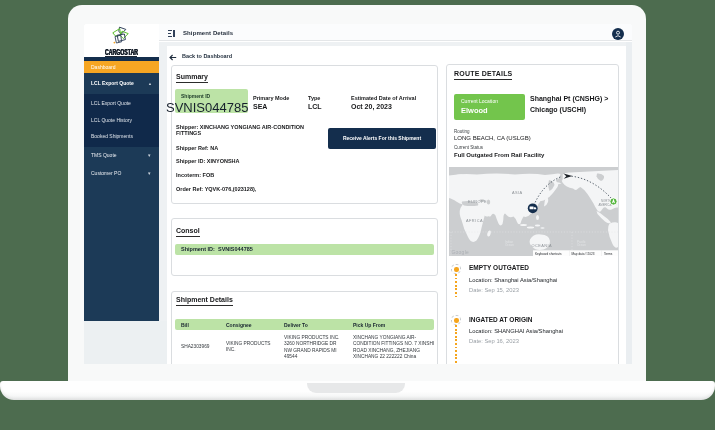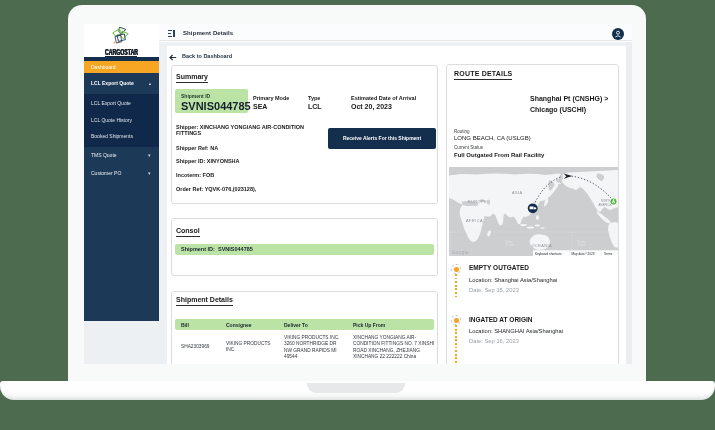--- a/index.html
+++ b/index.html
@@ -37,21 +37,21 @@
   .ctitle { font-size:7px; font-weight:bold; color:#17181a; border-bottom:1.2px solid #2b2b2b; padding-bottom:2.2px; }
 
   
   #back { left:98px; top:29px; font-size:5.5px; font-weight:bold; color:#23303f; }
 
   
   #card-sum { left:87px; top:41px; width:267px; height:139px; }
   #sum-title { left:92px; top:48.5px; }
   #sum-green { left:91px; top:65px; width:73px; height:24px; background:#bce3a6; border-radius:2px; }
   #sum-green-label { left:97px; top:69px; font-size:5px; font-weight:bold; color:#1d3a29; }
-  #sum-green-id { left:97px; top:76px; font-size:11px; font-weight:bold; color:#16202c; }
+  #sum-green-id { left:82px; top:76px; font-size:13px; font-weight:normal; color:#16202c; }
   .sum-col-label { font-size:5.5px; font-weight:bold; color:#17181a; }
   .sum-col-val { font-size:7px; font-weight:bold; color:#17181a; }
   .sline { left:92px; font-size:5.5px; font-weight:bold; color:#17181a; }
   #alert-btn { left:244px; top:104px; width:108px; height:21px; background:#142e4d; border-radius:2px; color:#fff; font-size:5px; font-weight:bold; text-align:center; line-height:21px; }
 
   
   #card-consol { left:87px; top:194px; width:267px; height:58px; }
   #consol-title { left:92px; top:203.2px; }
   #consol-green { left:91px; top:220px; width:259px; height:11px; background:#bce3a6; border-radius:2px; color:#17242f; font-size:5.5px; font-weight:bold; line-height:11px; padding-left:6px; position:absolute; }
 
@@ -167,20 +167,24 @@
     <div class="th" style="left:142px;">Consignee</div>
     <div class="th" style="left:200px;">Deliver To</div>
     <div class="th" style="left:269px;">Pick Up From</div>
     <div class="td" style="left:97px; top:319.5px;">SHA2303969</div>
     <div class="td" style="left:142px; top:317px;">VIKING PRODUCTS<br>INC.</div>
     <div class="td" style="left:200px; top:311px;">VIKING PRODUCTS INC.<br>3260 NORTHRIDGE DR<br>NW GRAND RAPIDS MI<br>49544</div>
     <div class="td" style="left:269px; top:311px;">XINCHANG YONGIANG AIR-<br>CONDITION FITTINGS NO. 7 XINSHI<br>ROAD XINCHANG, ZHEJIANG<br>XINCHANG 22 222222 China</div>
 
     <div class="card" id="card-route"></div>
     <div class="ctitle" id="route-title">ROUTE DETAILS</div>
+    <div id="route-green">
+      <div class="l1">Current Location</div>
+      <div class="l2">Elwood</div>
+    </div>
     <div id="route-dest">Shanghai Pt (CNSHG) &gt;<br>Chicago (USCHI)</div>
     <div class="rlabel" style="top:104.5px;">Routing</div>
     <div class="rval" style="top:111px;">LONG BEACH, CA (USLGB)</div>
     <div class="rlabel" style="top:121px;">Current Status</div>
     <div class="rval" style="top:127.5px; font-weight:bold;">Full Outgated From Rail Facility</div>
 
     <svg id="map" width="169" height="89" viewBox="0 0 169 89">
       <rect width="169" height="89" fill="#ccced0"></rect>
       <g fill="#f4f5f6">
 

